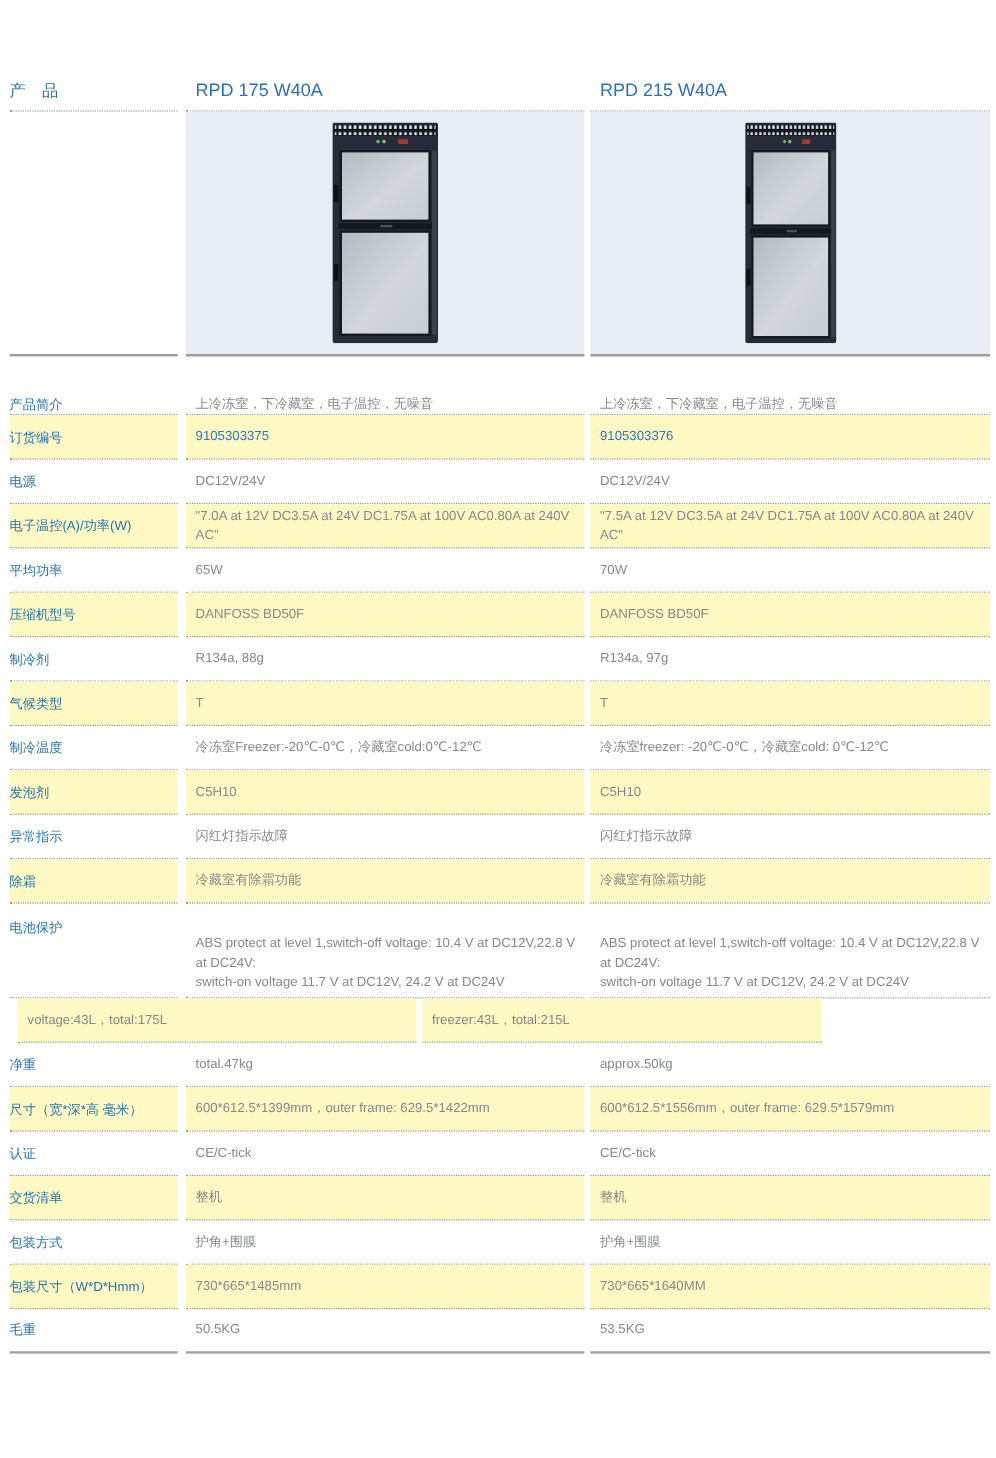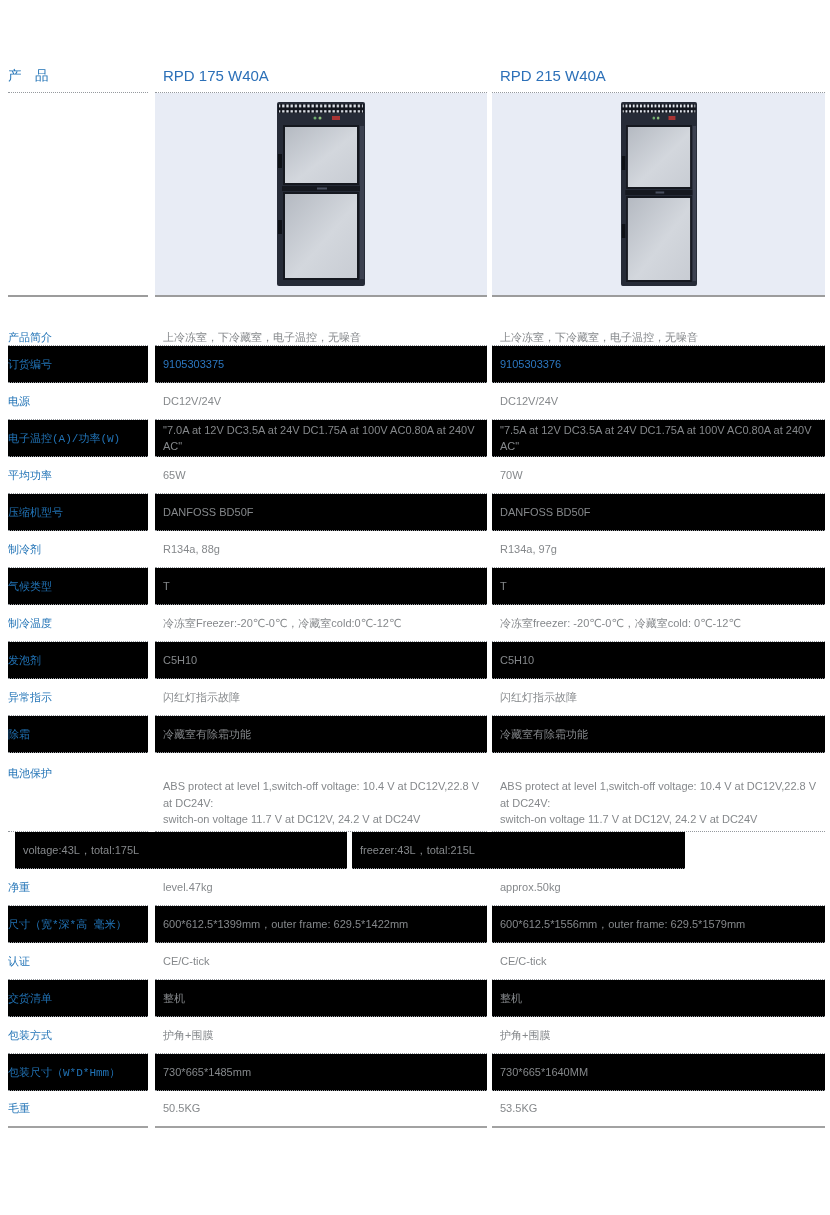--- a/index.html
+++ b/index.html
@@ -4,21 +4,21 @@
 <style>
   * { margin:0; padding:0; box-sizing:border-box; }
   html,body { background:#ffffff; }
   .page {
     width:830px; height:1215px; background:#ffffff; position:relative;
     font-family:"Liberation Sans","DejaVu Sans",sans-serif; overflow:hidden;
     padding:60px 5px 0 8px;
   }
   .row { display:flex; }
   .cell { display:flex; align-items:center; }
-  .lbl { width:140px; color:#2173b6; font-size:11px;font-family:Liberation Mono, monospace; }
+  .lbl { width:140px; color:#2173b6; font-size:11px; }
   .val { padding-left:8px; color:#85888b; font-size:11px; white-space:pre-line; line-height:1.5; }
   .v1 { width:332px; margin-left:7px; }
   .v2 { width:333px; margin-left:5px; }
 
   
   .header-row { height:33px; }
   .header-row .cell { border-bottom:1px dotted #95999e; height:100%; }
   .header-row .lbl { font-size:13.5px; }
   .product-title { color:#2c70b8; font-size:15px; }
 
@@ -28,21 +28,21 @@
   .image-row .imgcell { background:#e8ecf5; justify-content:center; align-items:center; }
 
   
   .spec { min-height:37px; }
   .spec .cell { border-bottom:1px dotted #95999e; }
   .spec.intro { min-height:49px;align-items:flex-end; }
   .spec.tall { min-height:79px; }
   .spec.tall .cell { align-items:flex-start; }
   .spec.tall .lbl { padding-top:13px; }
   .spec.tall .val { padding-top:25px; }
-  .spec.shaded .cell { background:#000000; }
+  .spec.shaded .cell { background:#fef9c3; }
   .spec.last .cell { border-bottom:2px solid #a2a2a2; }
   .val.num { color:#2b77c0; }
 </style>
 </head>
 <body>
 
 <svg width="0" height="0" style="position:absolute">
   <defs>
     <linearGradient id="doorg" x1="0" y1="0" x2="1" y2="1">
       <stop offset="0" stop-color="#b4b9c1"></stop>
@@ -181,21 +181,21 @@
 switch-on voltage 11.7 V at DC12V, 24.2 V at DC24V</div>
   </div>
 
   <div class="row spec shaded">
     <div class="cell val v1">voltage:43L，total:175L</div>
     <div class="cell val v2">freezer:43L，total:215L</div>
   </div>
 
   <div class="row spec">
     <div class="cell lbl">净重</div>
-    <div class="cell val v1">level.47kg</div>
+    <div class="cell val v1">total.47kg</div>
     <div class="cell val v2">approx.50kg</div>
   </div>
 
   <div class="row spec shaded">
     <div class="cell lbl">尺寸（宽*深*高 毫米）</div>
     <div class="cell val v1">600*612.5*1399mm，outer frame: 629.5*1422mm</div>
     <div class="cell val v2">600*612.5*1556mm，outer frame: 629.5*1579mm</div>
   </div>
 
   <div class="row spec">

